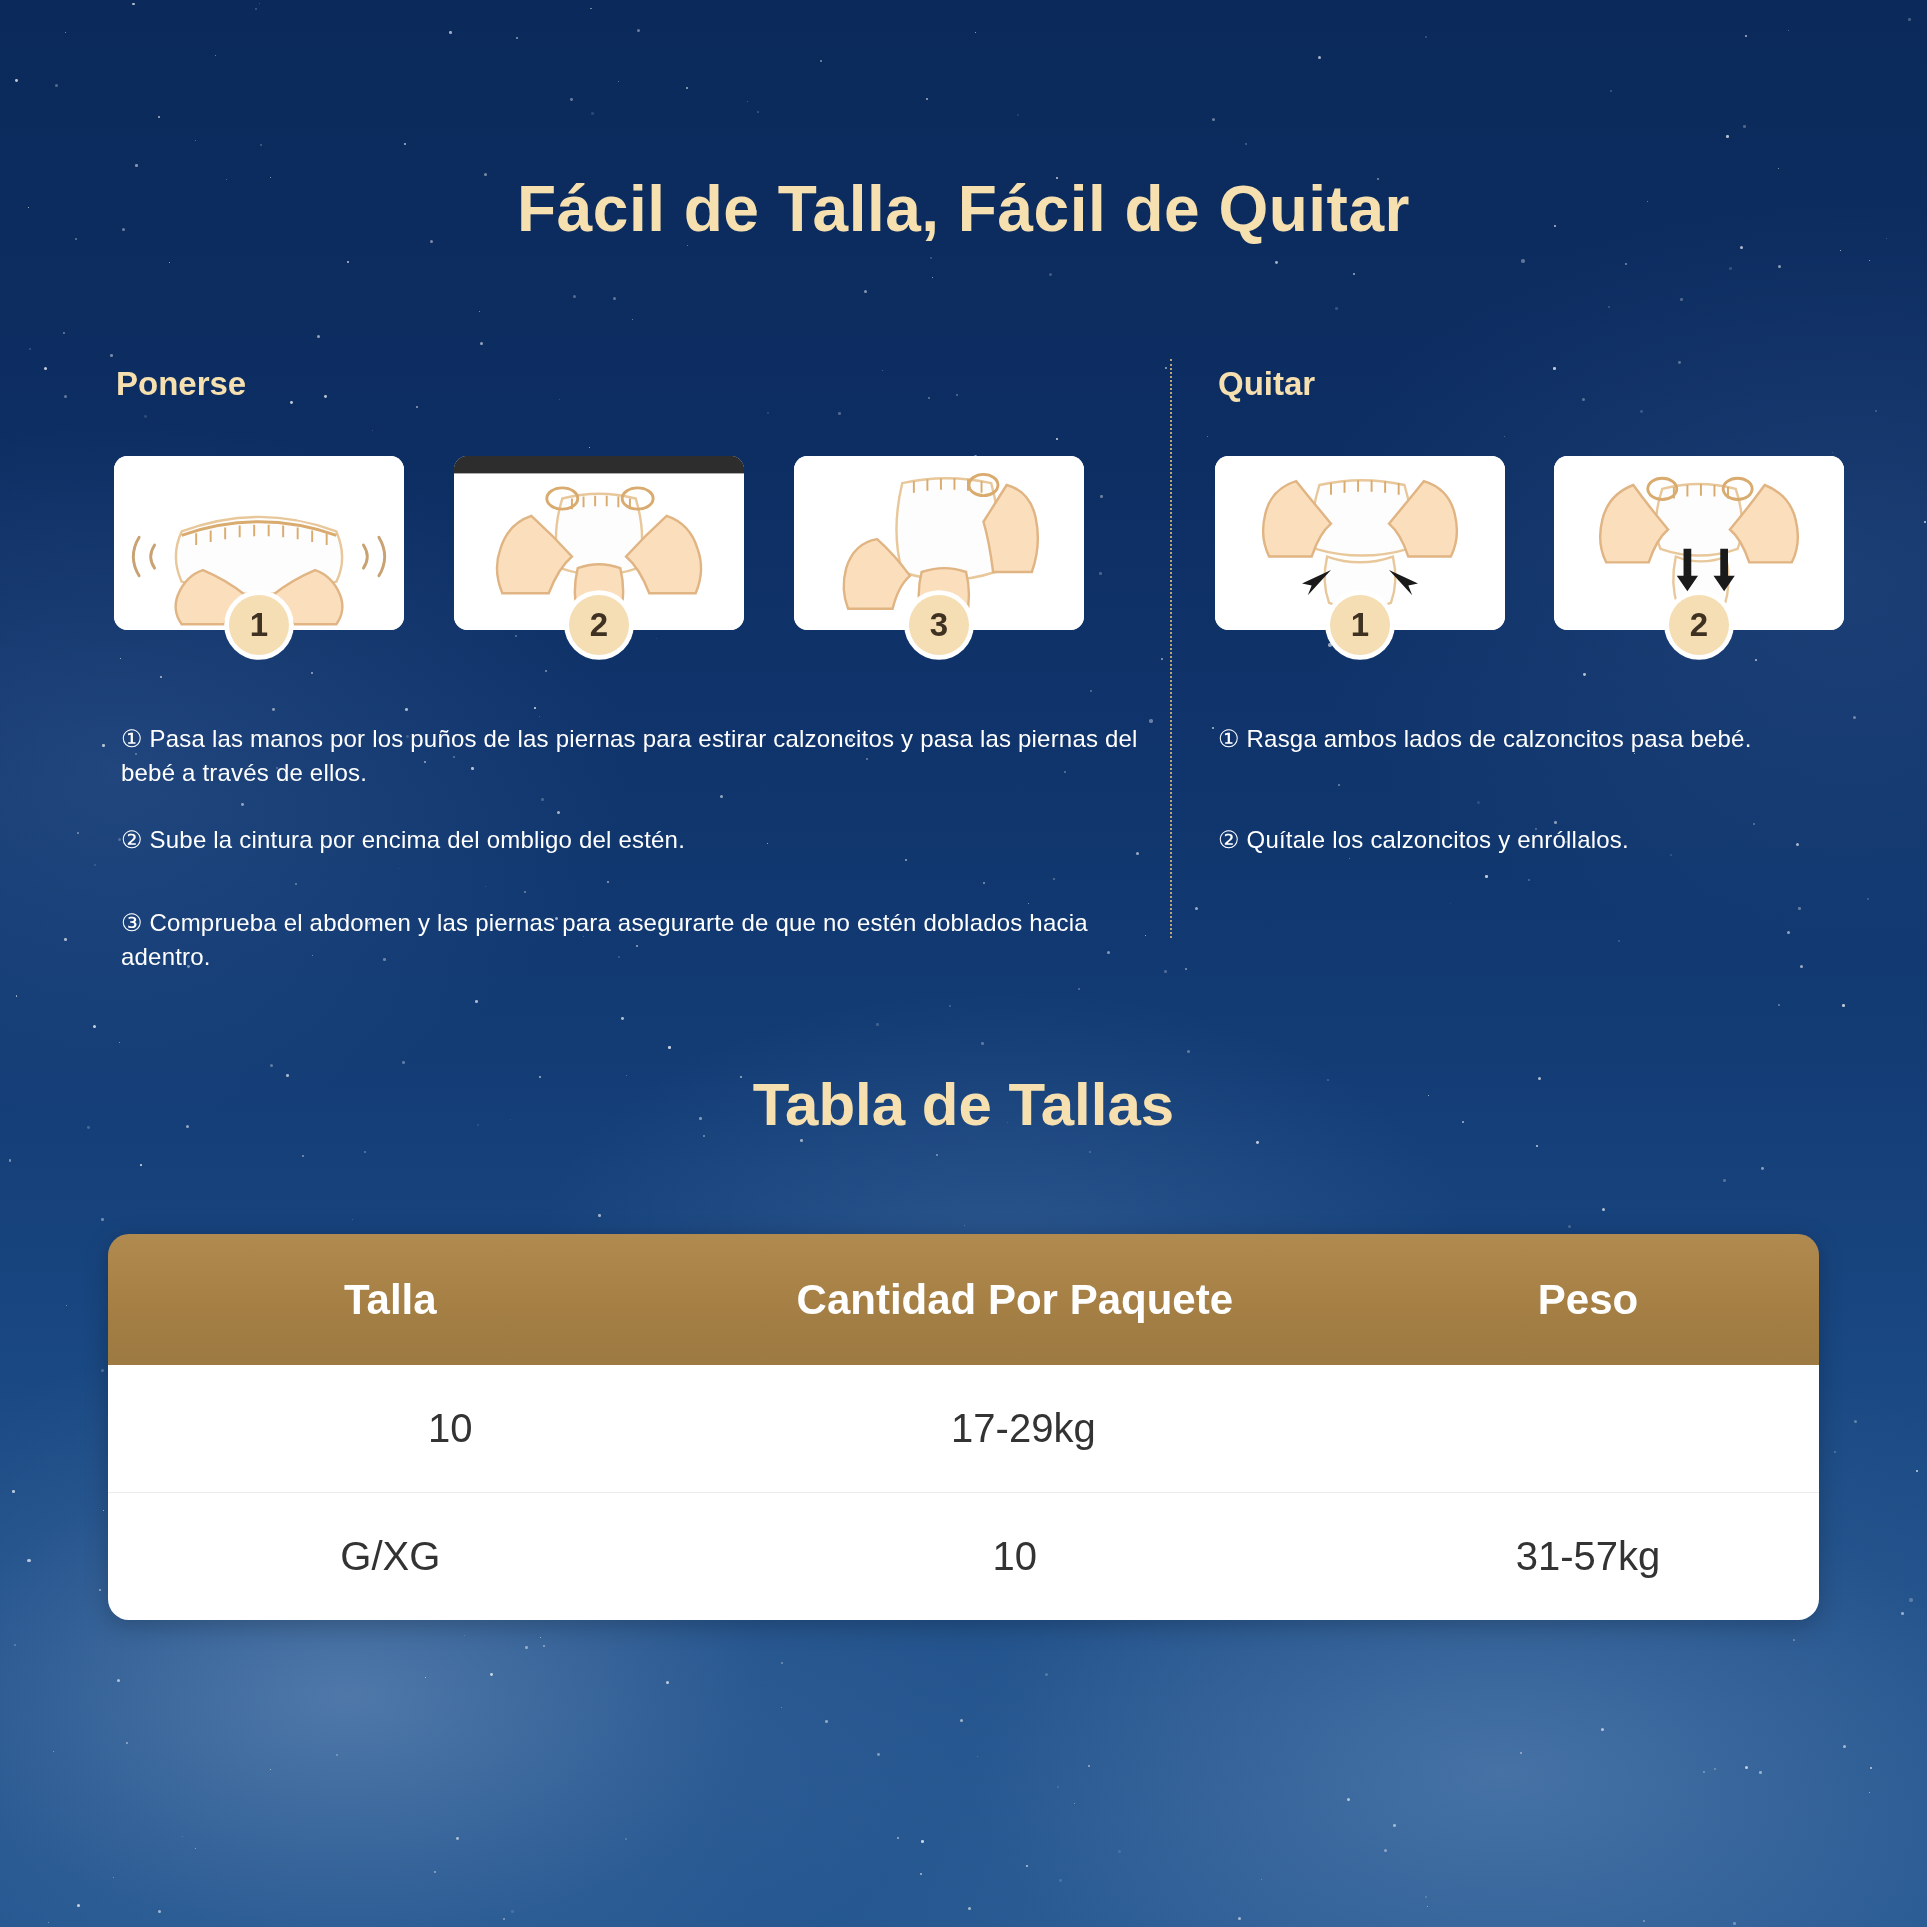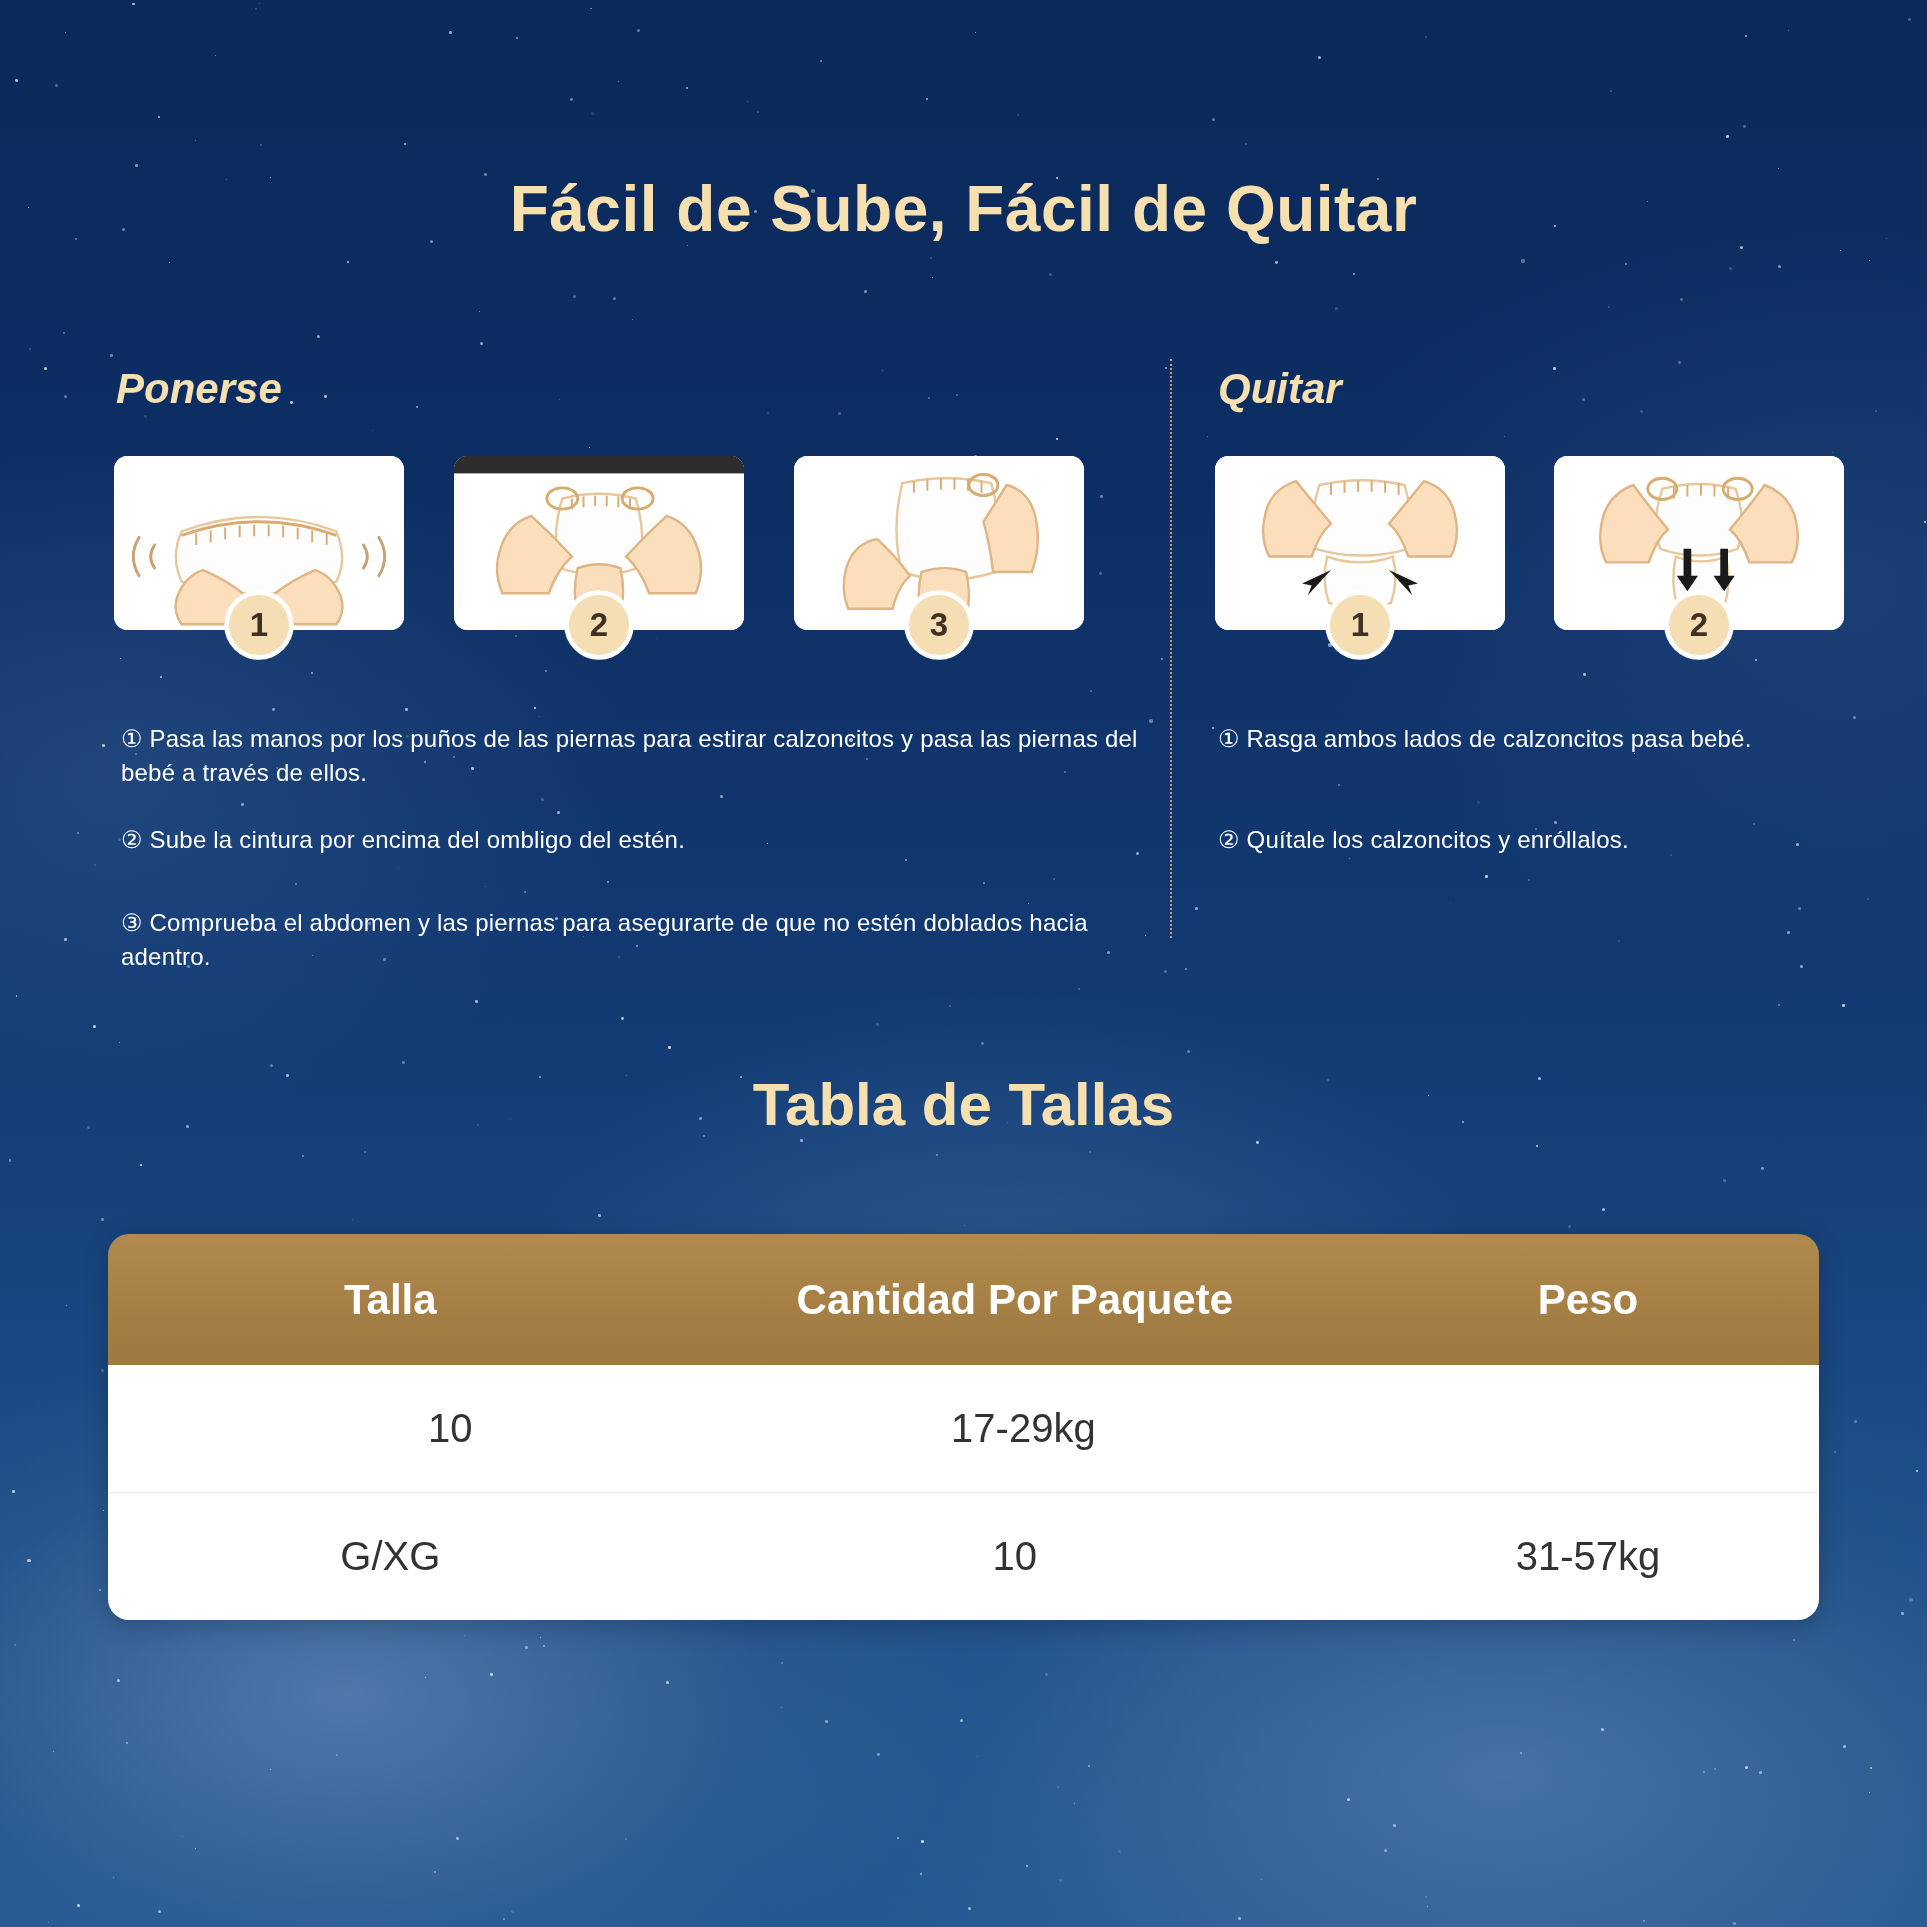--- a/index.html
+++ b/index.html
@@ -43,23 +43,22 @@
     width: 100%;
     text-align: center;
     color: #f7e0b0;
     font-size: 64px;
     font-weight: bold;
     letter-spacing: 0.5px;
   }
   .subtitle {
     position: absolute;
     color: #f7e0b0;
-    font-size: 42px;
+    font-size: 33px;
     font-weight: bold;
-    font-style: italic;
   }
   .subtitle.left { top: 365px; left: 116px; }
   .subtitle.right { top: 365px; left: 1218px; }
 
   .divider-dotted {
     position: absolute;
     left: 1170px;
     top: 359px;
     width: 0;
     height: 579px;
@@ -612,21 +611,21 @@
       <span class="star" style="left:1796px;top:843px;width:3.4px;height:3.4px;opacity:0.63"></span>
       <span class="star" style="left:312px;top:955px;width:1px;height:1px;opacity:0.48"></span>
       <span class="star" style="left:1582px;top:398px;width:3.3px;height:3.3px;opacity:0.33"></span>
       <span class="star" style="left:1120px;top:1389px;width:3.2px;height:3.2px;opacity:0.45"></span>
       <span class="star" style="left:668px;top:1046px;width:2.7px;height:2.7px;opacity:0.76"></span>
       <span class="star" style="left:1056px;top:1482px;width:2.4px;height:2.4px;opacity:0.53"></span>
       <span class="star" style="left:895px;top:458px;width:1.6px;height:1.6px;opacity:0.58"></span>
       <span class="star" style="left:14px;top:1644px;width:1.9px;height:1.9px;opacity:0.25"></span>
     </div>
 
-  <div class="title-main">Fácil de Sube, Fácil de Quitar</div>
+  <div class="title-main">Fácil de Talla, Fácil de Quitar</div>
 
   <div class="subtitle left">Ponerse</div>
   <div class="subtitle right">Quitar</div>
 
   <div class="divider-dotted"></div>
 
   <div class="step-card c1">
     <div class="inner">
       <svg viewBox="0 0 300 180" width="290" height="174">
         <rect x="0" y="0" width="300" height="180" fill="#ffffff"></rect>

